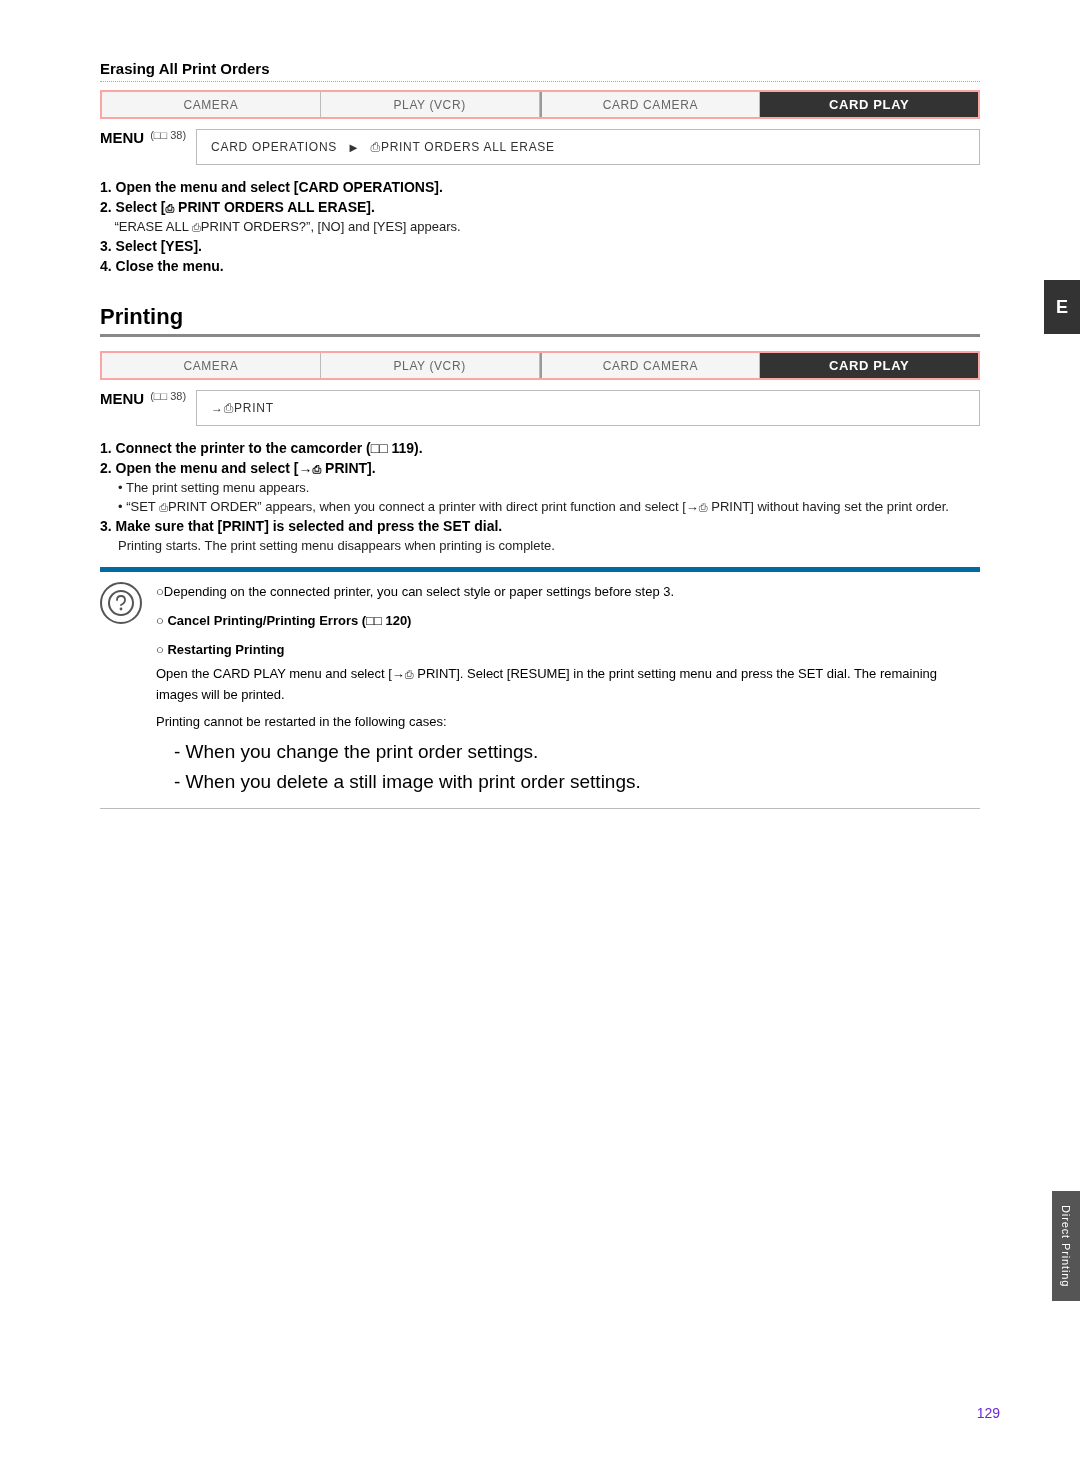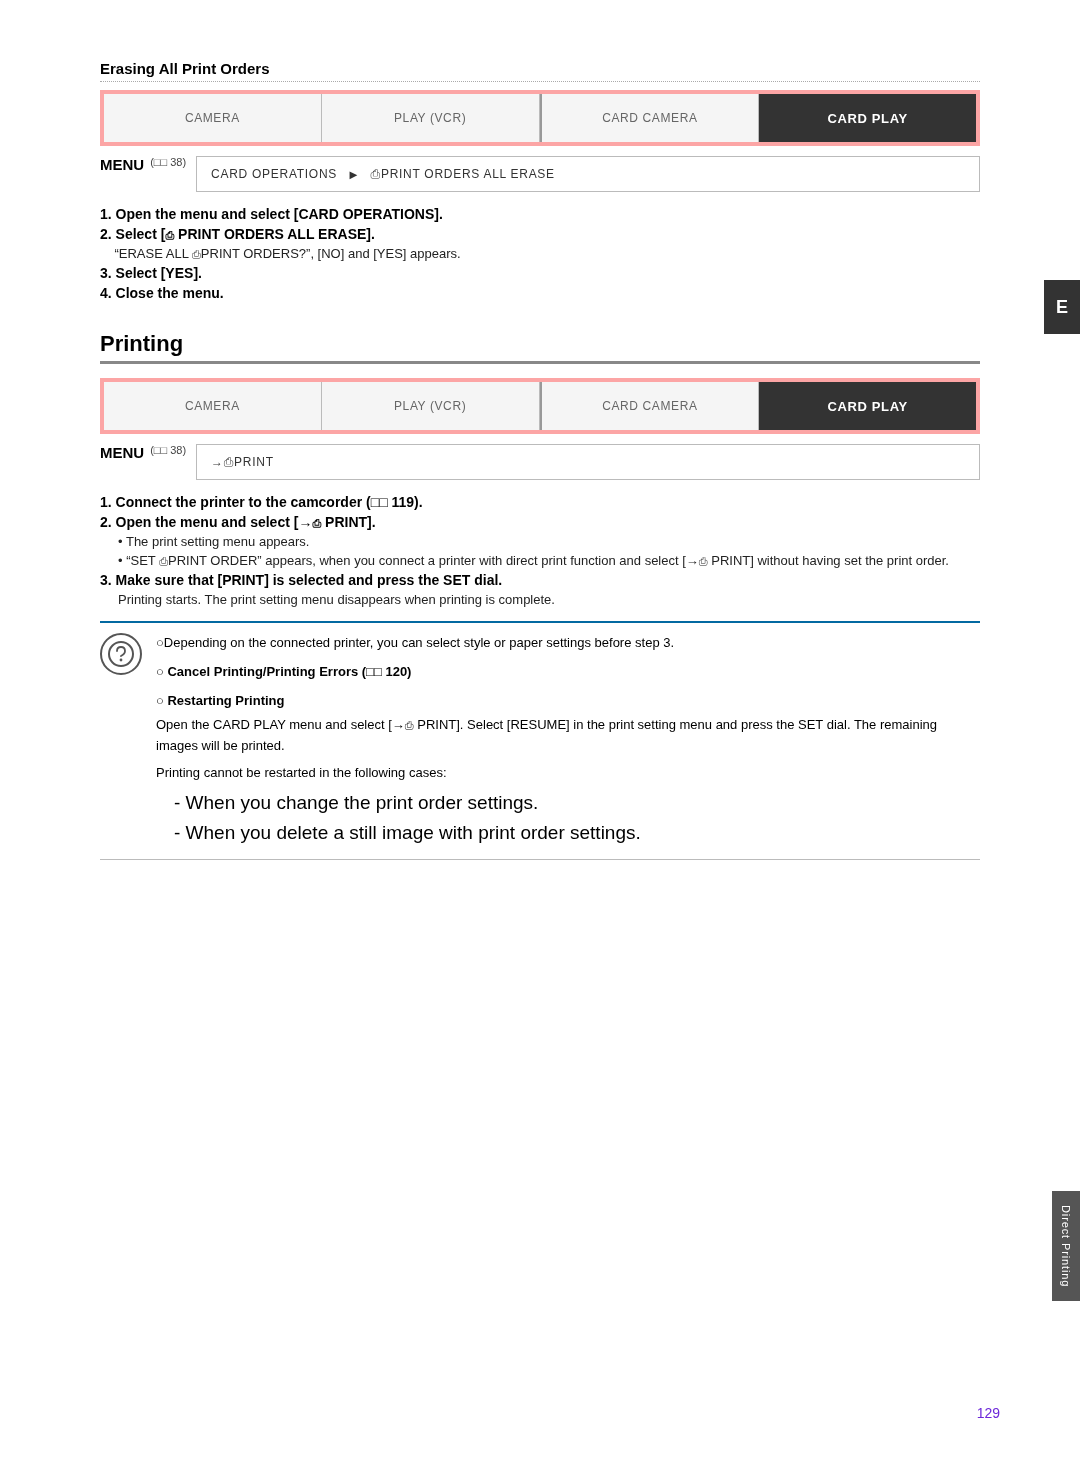--- a/index.html
+++ b/index.html
@@ -28,23 +28,23 @@
 
     .dotted-line {
       border: none;
       border-top: 1px dotted #aaa;
       margin-bottom: 8px;
     }
 
     
     .tab-bar {
       display: flex;
-      border: 4px solid #fca5a5;
+      border: 2px solid #fca5a5;
       margin-bottom: 10px;
-      height: 56px;
+      height: 29px;
     }
 
     .tab-item {
       flex: 1;
       display: flex;
       align-items: center;
       justify-content: center;
       font-size: 12px;
       letter-spacing: 0.05em;
       color: #666;
@@ -139,21 +139,21 @@
       border-bottom: 3px solid #888;
       padding-bottom: 4px;
       margin-bottom: 14px;
       margin-top: 30px;
     }
 
     
     .note-box {
       display: flex;
       align-items: flex-start;
-      border-top: 2px solid #0369a1;
+      border-top: 5px solid #0369a1;
       border-bottom: 1px solid #bbb;
       padding: 10px 0;
       margin: 14px 0;
     }
 
     .note-icon {
       width: 42px;
       height: 42px;
       border: 2px solid #555;
       border-radius: 50%;

